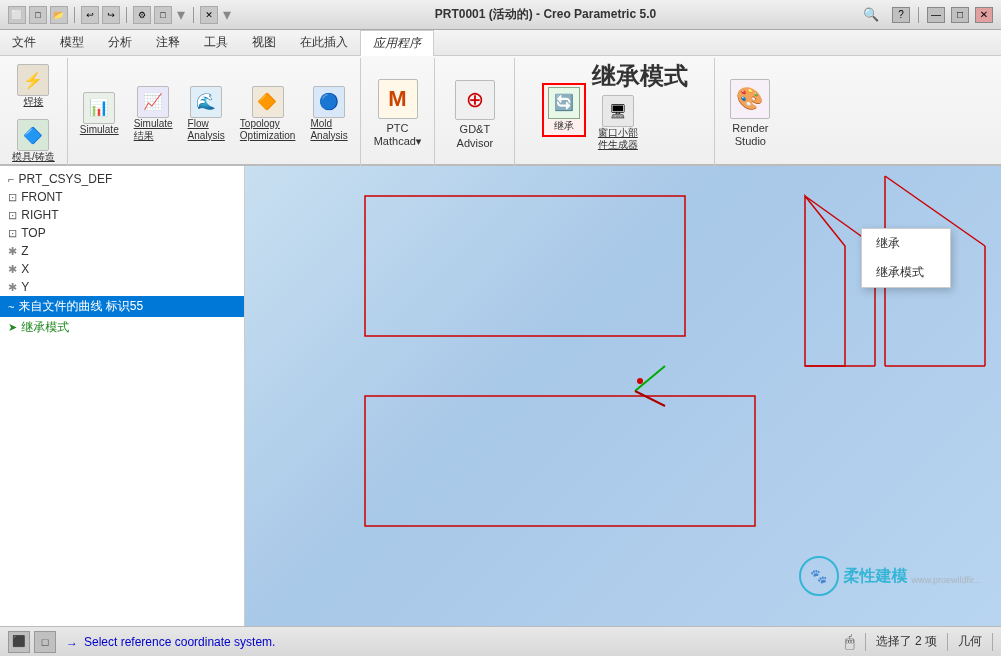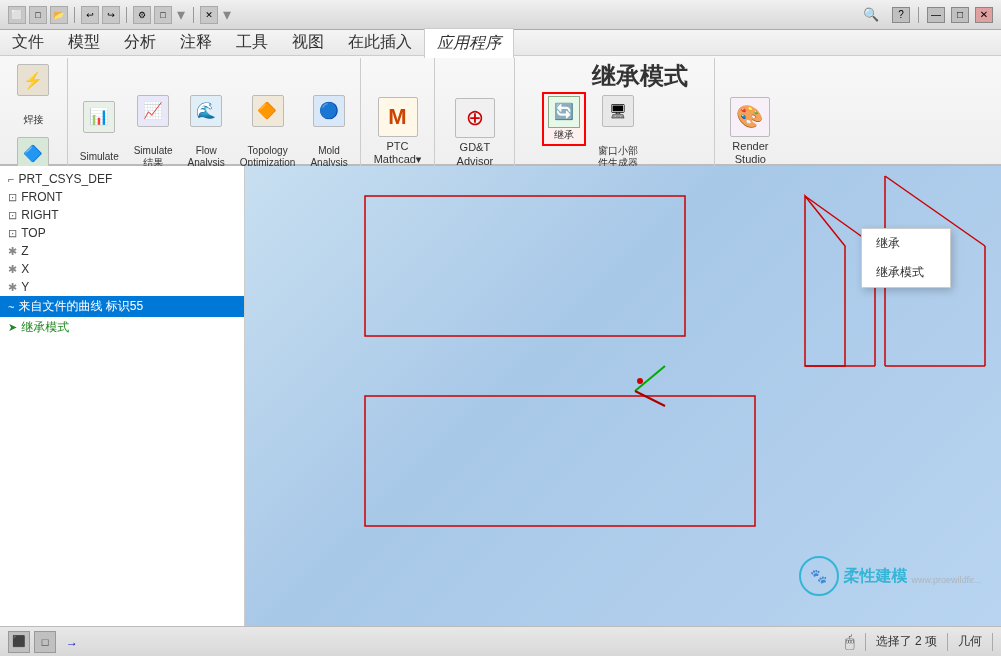--- a/index.html
+++ b/index.html
@@ -31,21 +31,21 @@
     
     .menu-bar {
       height: 26px;
       background: linear-gradient(to bottom, #f5f5f5, #e8e8e8);
       display: flex;
       align-items: center;
       border-bottom: 1px solid #ccc;
     }
     .menu-item {
       padding: 4px 12px;
-      font-size: 16px;
+      font-size: 12px;
       color: #333;
       cursor: pointer;
     }
     .menu-item.active { background: white; border: 1px solid #ccc; border-bottom: none; font-style: italic; }
 
     
     .ribbon {
       height: 110px;
       background: linear-gradient(to bottom, #f8f8f8, #efefef);
       border-bottom: 2px solid #bbb;
@@ -88,21 +88,21 @@
       min-width: 40px;
     }
     .ribbon-btn .icon-box {
       width: 32px; height: 32px;
       background: #ddd;
       border: 1px solid #bbb;
       display: flex; align-items: center; justify-content: center;
       font-size: 18px;
       border-radius: 2px;
     }
-    .ribbon-btn .btn-label { font-size: 10px; color: #333; text-align: center; margin-top: 18px; line-height: 1.2; }
+    .ribbon-btn .btn-label { font-size: 10px; color: #333; text-align: left; margin-top: 0; line-height: 1.2; text-decoration: underline; }
     .ribbon-btn-large {
       display: flex;
       flex-direction: column;
       align-items: center;
       padding: 4px 6px;
       cursor: pointer;
       border: 1px solid transparent;
     }
     .ribbon-btn-large .icon-box-lg {
       width: 40px; height: 40px;
@@ -203,20 +203,21 @@
       <div class="qa-icon">↪</div>
       <div style="width:1px;background:#999;height:16px;margin:0 3px"></div>
       <div class="qa-icon">⚙</div>
       <div class="qa-icon">□</div>
       <div style="font-size:16px;color:#888;margin:0 2px">▾</div>
       <div style="width:1px;background:#999;height:16px;margin:0 3px"></div>
       <div class="qa-icon">✕</div>
       <div style="font-size:16px;color:#888;margin:0 2px">▾</div>
     </div>
   </div>
+  <div class="title-bar-center title-text">PRT0001 (活动的) - Creo Parametric 5.0</div>
   <div class="title-bar-right">
     <div style="font-size:13px;color:#555;padding:2px 6px;cursor:pointer">🔍</div>
     <div class="window-btn">?</div>
     <div style="width:1px;background:#999;height:16px;margin:0 2px"></div>
     <div class="window-btn">—</div>
     <div class="window-btn">□</div>
     <div class="window-btn" style="background:#e0a0a0">✕</div>
   </div>
 </div>
 
@@ -411,20 +412,21 @@
   </div>
 </div>
 
 <div class="status-bar">
   <div class="status-icons">
     <div class="status-icon">⬛</div>
     <div class="status-icon">□</div>
   </div>
   <div class="status-message">
     <span style="color:#0000cc">→</span>
+    <span style="color:#0000cc">Select reference coordinate system.</span>
   </div>
   <div class="status-right">
     <div style="display:flex;align-items:center;gap:4px">
       <span style="font-size:16px">🖱</span>
     </div>
     <div style="width:1px;height:18px;background:#aaa"></div>
     <span>选择了 2 项</span>
     <div style="width:1px;height:18px;background:#aaa"></div>
     <span>几何</span>
     <div style="width:1px;height:18px;background:#aaa"></div>

